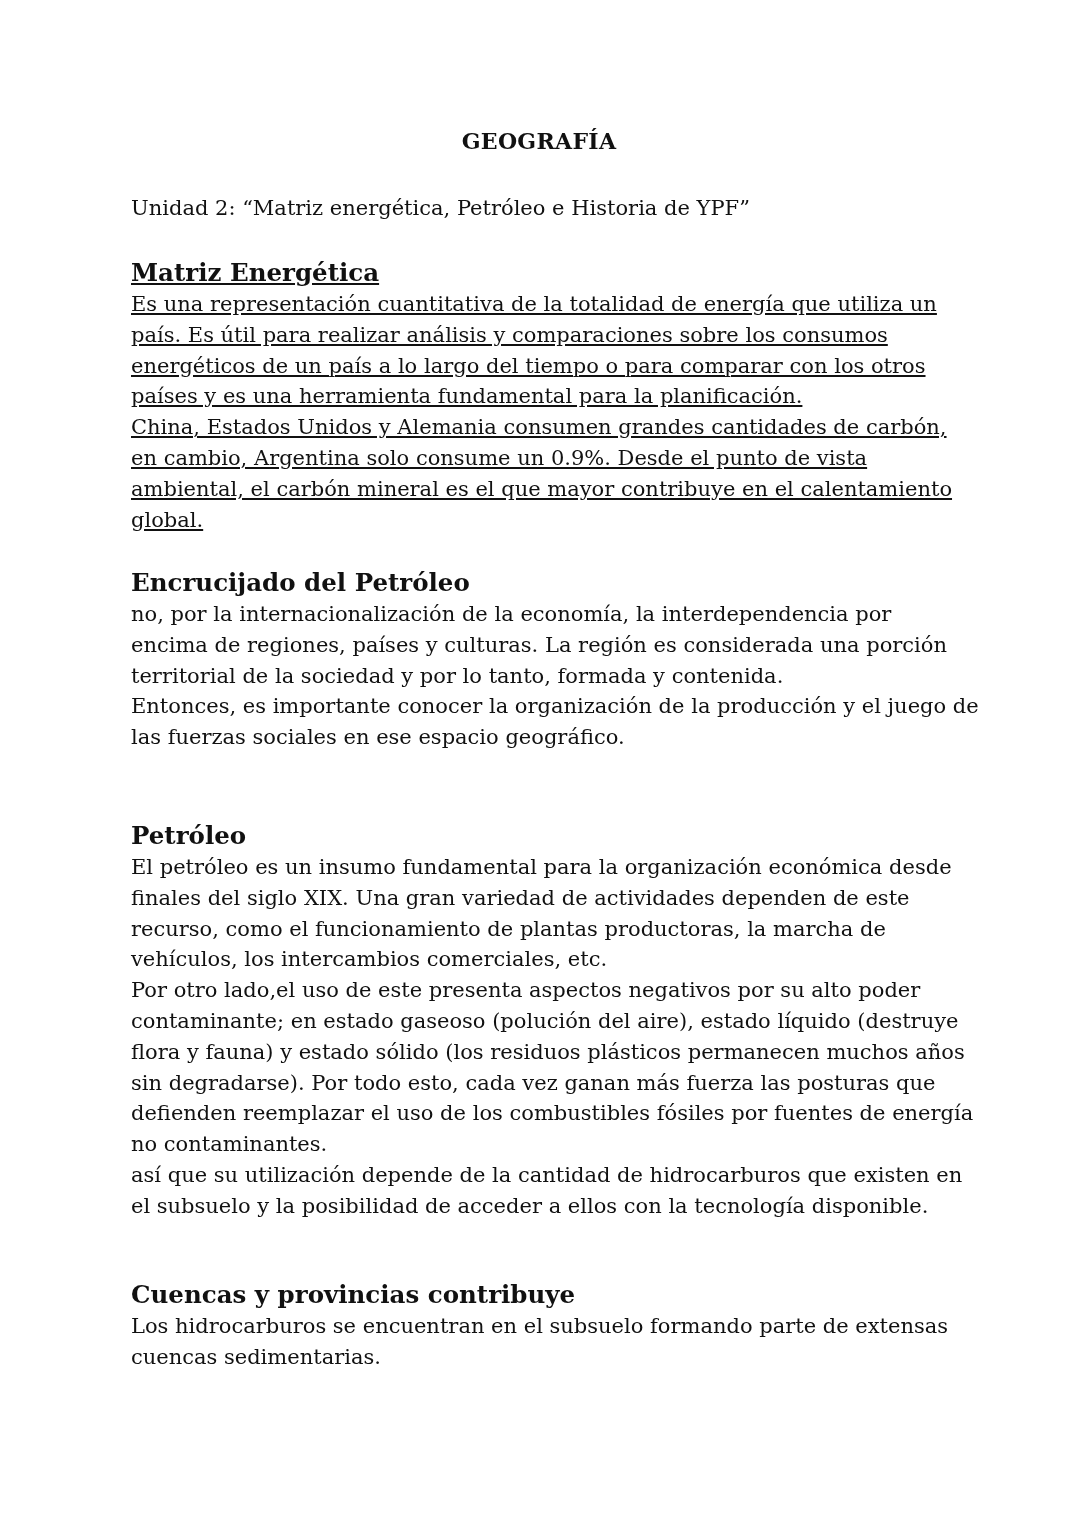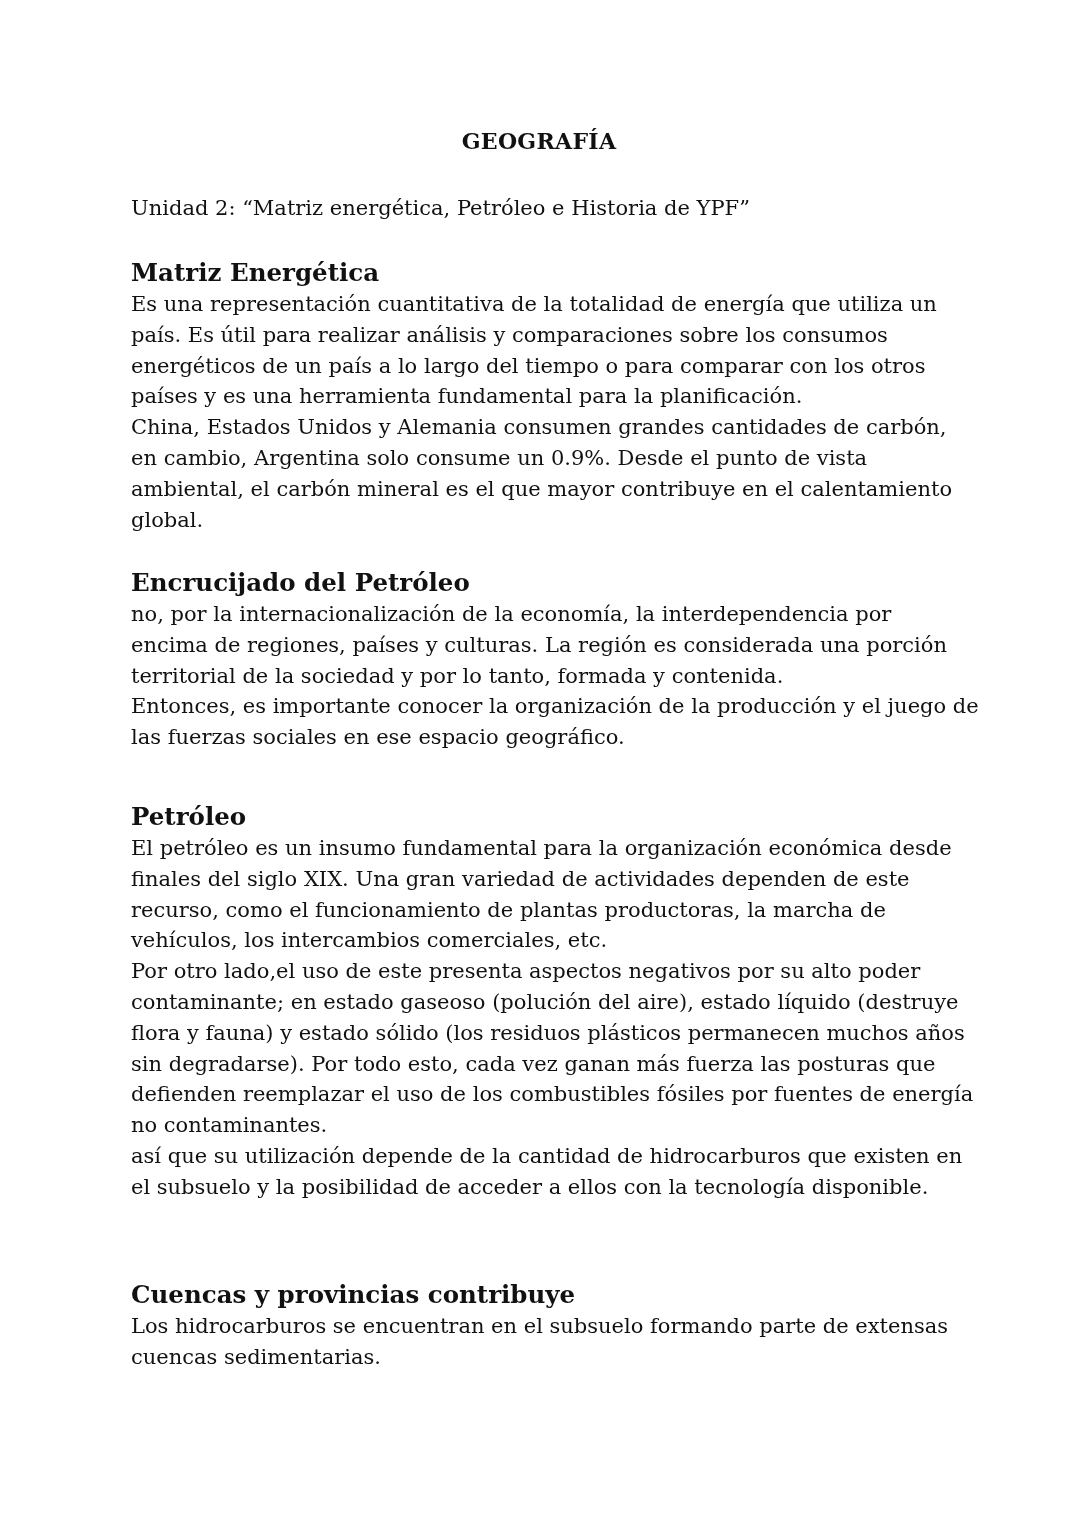--- a/index.html
+++ b/index.html
@@ -15,21 +15,21 @@
   .line { display: block; white-space: nowrap; }
   em { font-style: italic; }
 </style>
 </head>
 <body>
 
 <div class="page">
   <div class="title">GEOGRAFÍA</div>
   <div class="subtitle">Unidad 2: “Matriz energética, Petróleo e Historia de YPF”</div>
 
-  <div class="section" style="top:257px;">
+  <div class="section" style="top:257px;text-decoration:underline;">
     <h2>Matriz Energética</h2>
     <p>
       <span class="line">Es una representación cuantitativa de la totalidad de energía que utiliza un</span>
       <span class="line">país. Es útil para realizar análisis y comparaciones sobre los consumos</span>
       <span class="line">energéticos de un país a lo largo del tiempo o para comparar con los otros</span>
       <span class="line">países y es una herramienta fundamental para la planificación.</span>
       <span class="line">China, Estados Unidos y Alemania consumen grandes cantidades de carbón,</span>
       <span class="line">en cambio, Argentina solo consume un 0.9%. Desde el punto de vista</span>
       <span class="line">ambiental, el carbón mineral es el que mayor contribuye en el calentamiento</span>
       <span class="line">global.</span>
@@ -40,21 +40,21 @@
     <h2>Encrucijado del Petróleo</h2>
     <p>
       <span class="line">no, por la internacionalización de la economía, la interdependencia por</span>
       <span class="line">encima de regiones, países y culturas. La región es considerada una porción</span>
       <span class="line">territorial de la sociedad y por lo tanto, formada y contenida.</span>
       <span class="line">Entonces, es importante conocer la organización de la producción y el juego de</span>
       <span class="line">las fuerzas sociales en ese espacio geográfico.</span>
     </p>
   </div>
 
-  <div class="section" style="top:801px;">
+  <div class="section" style="top:820px;">
     <h2>Petróleo</h2>
     <p>
       <span class="line">El petróleo es un insumo fundamental para la organización económica desde</span>
       <span class="line">finales del siglo XIX.  Una gran variedad de actividades dependen de este</span>
       <span class="line">recurso, como el funcionamiento de plantas productoras, la marcha de</span>
       <span class="line">vehículos, los intercambios comerciales, etc.</span>
       <span class="line">Por otro lado,el uso de este presenta aspectos negativos por su alto poder</span>
       <span class="line">contaminante; en estado gaseoso (polución del aire), estado líquido (destruye</span>
       <span class="line">flora y fauna) y estado sólido (los residuos plásticos permanecen muchos años</span>
       <span class="line">sin degradarse). Por todo esto, cada vez ganan más fuerza las posturas que</span>

